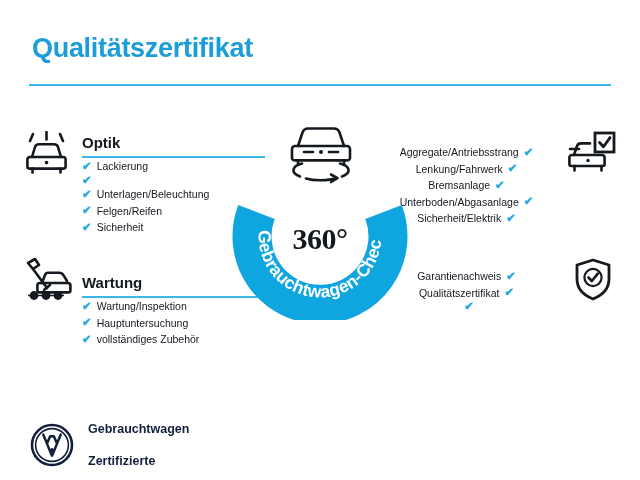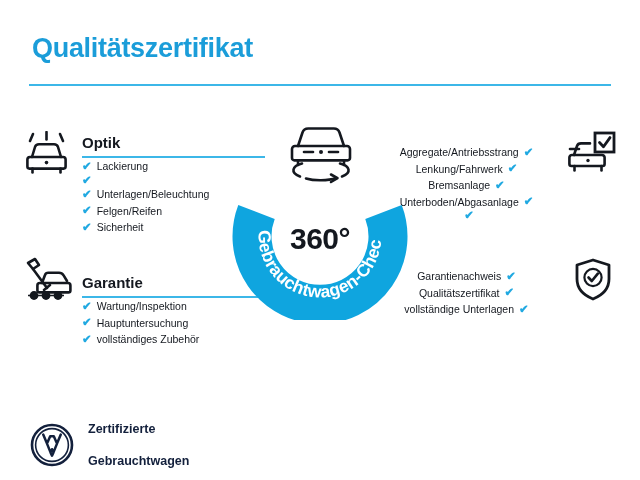--- a/index.html
+++ b/index.html
@@ -123,20 +123,21 @@
   #badge-360 {
     position: absolute;
     left: 0;
     top: 102px;
     width: 176px;
     text-align: center;
     font-size: 30px;
     font-weight: bold;
     color: #14181f;
     letter-spacing: -0.5px;
+    font-family: Liberation Serif, serif;
   }
 
   
   #footer {
     position: absolute;
     left: 30px;
     top: 405px;
     display: flex;
     align-items: center;
   }
@@ -240,21 +241,21 @@
         </li>
       <li>
           <span class="chk">✔</span>
           <span>Sicherheit</span>
         </li>
     </ul>
   </div>
 
   <div class="section left" id="sec-wartung">
     <div class="sec-head">
-      <div class="sec-title">Garantie</div>
+      <div class="sec-title">Wartung</div>
       <div class="sec-underline"></div>
     </div>
     <ul class="sec-list">
       <li>
           <span class="chk">✔</span>
           <span>Wartung/Inspektion</span>
         </li>
       <li>
           <span class="chk">✔</span>
           <span>Hauptuntersuchung</span>
@@ -278,37 +279,37 @@
         </li>
       <li>
           <span>Bremsanlage</span>
           <span class="chk">✔</span>
         </li>
       <li>
           <span>Unterboden/Abgasanlage</span>
           <span class="chk">✔</span>
         </li>
       <li>
+          <span>Sicherheit/Elektrik</span>
           <span class="chk">✔</span>
         </li>
     </ul>
   </div>
 
   <div class="section right" id="sec-garantie">
     <ul class="sec-list">
       <li>
           <span>Garantienachweis</span>
           <span class="chk">✔</span>
         </li>
       <li>
           <span>Qualitätszertifikat</span>
           <span class="chk">✔</span>
         </li>
       <li>
-          <span>vollständige Unterlagen</span>
           <span class="chk">✔</span>
         </li>
     </ul>
   </div>
 
   <div id="badge">
 
     <svg id="badge-ring" width="176" height="168" viewBox="0 0 176 168">
       <defs>
         <path id="arcpath" d="M 16 84 A 72 72 0 1 0 160 84"></path>
@@ -344,18 +345,18 @@
 
   <div id="footer">
     <svg width="44" height="44" viewBox="0 0 44 44">
       <circle cx="22" cy="22" r="20" fill="none" stroke="#13203c" stroke-width="2.6"></circle>
       <circle cx="22" cy="22" r="16.4" fill="none" stroke="#13203c" stroke-width="1.6"></circle>
       <path d="M13.2 11.6 L17 20.6 L20.2 13.2 L23.8 13.2 L27 20.6 L30.8 11.6
                M17 20.6 L20.6 29.6 L22 26.2 L23.4 29.6 L27 20.6
                M20.6 29.6 L22 32.6 L23.4 29.6" fill="none" stroke="#13203c" stroke-width="2.5" stroke-linejoin="round" stroke-linecap="round"></path>
     </svg>
     <div id="footer-text">
+      <div>Gebrauchtwagen</div>
       <div>Zertifizierte</div>
-      <div>Gebrauchtwagen</div>
     </div>
   </div>
 
 </div>
 
 </body></html>

